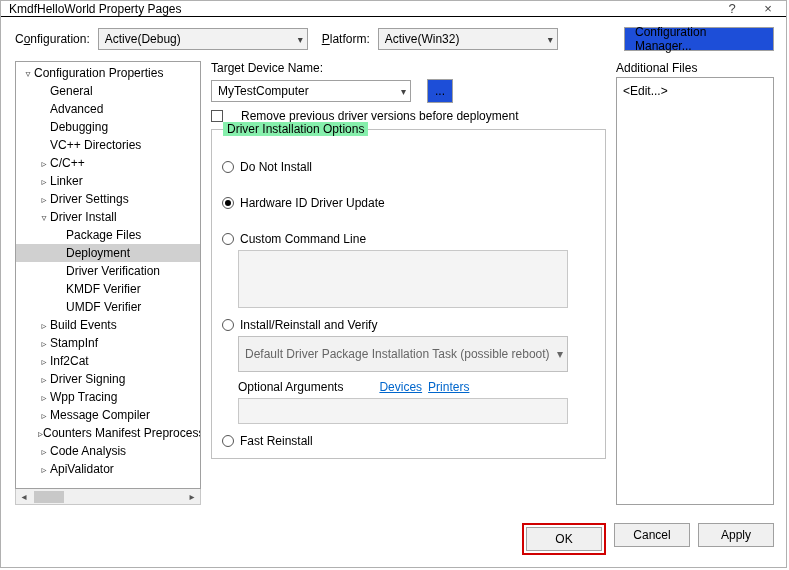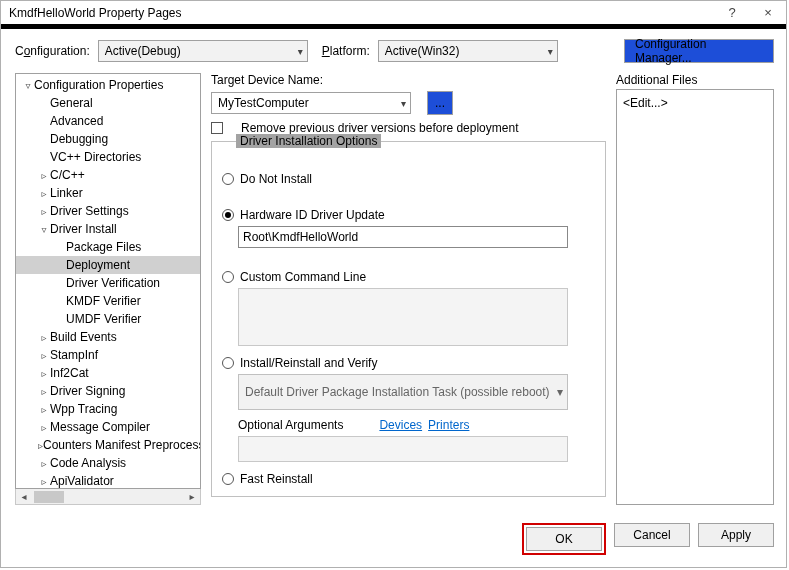--- a/index.html
+++ b/index.html
@@ -15,25 +15,25 @@
   }
   .window {
     border: 1px solid #b0b0b0;
     width: 787px;
     height: 568px;
     display: flex;
     flex-direction: column;
     background: #fff;
   }
   .titlebar {
-    height: 28px;
+    height: 16px;
     display: flex;
     align-items: center;
     padding-left: 8px;
-    border-bottom: 5px solid #000000;
+    border-bottom: 1px solid #000000;
   }
   .titlebar .title { flex: 1; }
   .titlebar .btn { width: 36px; text-align: center; font-size: 13px; color:#444; cursor:default;}
   .top-row {
     display: flex;
     align-items: center;
     gap: 8px;
     padding: 10px 12px 10px 14px;
   }
   .top-row label u { text-decoration: underline; }
@@ -109,22 +109,22 @@
   .form-area { flex: 1; min-width:0;}
   .fieldset {
     border: 1px solid #c0c0c0;
     padding: 8px 10px 10px 10px;
     margin-top: 6px;
     position: relative;
   }
   .fieldset > .legend {
     position: absolute;
     top: -8px;
-    left: 24px;
-    background: #a3a3a3;
+    left: 11px;
+    background: #86efac;
     padding: 0 4px;
   }
   .text-input {
     border: 1px solid #888;
     height: 22px;
     padding: 0 4px;
     display: flex;
     align-items: center;
     background: #fff;
   }
@@ -314,25 +314,20 @@
 
           <div class="radio">
             <span class="dot"></span>
             <span>Do Not Install</span>
           </div>
 
           <div class="radio">
             <span class="dot checked"></span>
             <span>Hardware ID Driver Update</span>
           </div>
-          <div class="indent-1" style="margin-top:4px">
-            <div class="text-input" style="width:330px">
-              <span>Root\KmdfHelloWorld</span>
-            </div>
-          </div>
 
           <div class="radio">
             <span class="dot"></span>
             <span>Custom Command Line</span>
           </div>
           <div class="indent-1" style="margin-top:4px">
             <div class="textarea" style="width:330px"></div>
           </div>
 
           <div class="radio" style="margin-top:10px">

